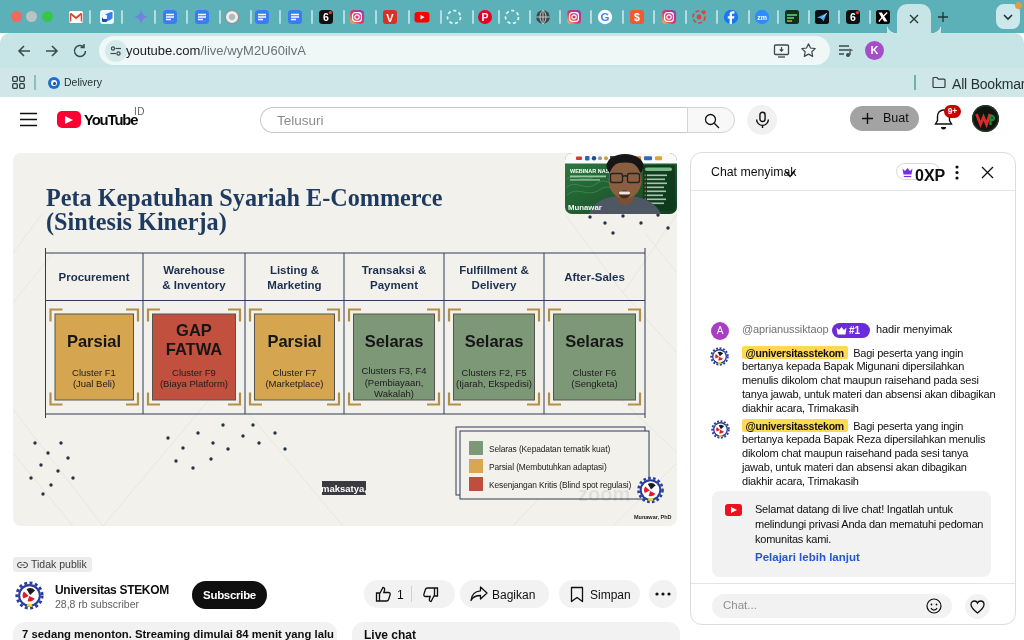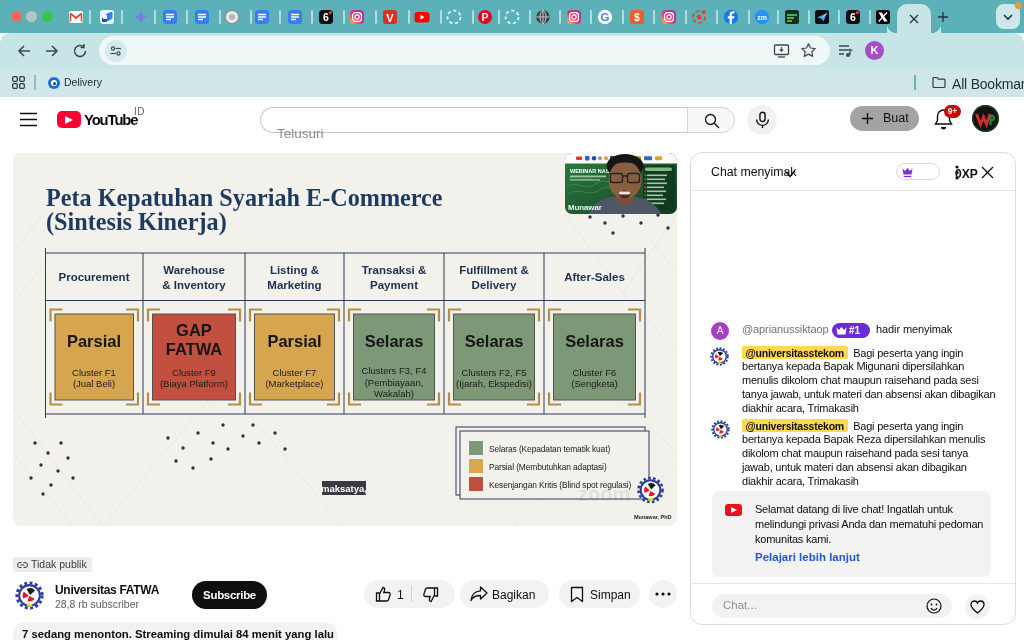--- a/index.html
+++ b/index.html
@@ -244,20 +244,21 @@
       <path d="M13.5 8 a5.5 5.5 0 1 1 -1.6 -3.9 M12 1 V4.5 H8.5" fill="none" stroke="#3c4a4d" stroke-width="1.5"></path>
     </svg>
   <div id="omnibox">
     <div style="position:absolute;left:6px;top:3.5px;width:22px;height:22px;border-radius:50%;background:#d5ebeb;"></div>
     <svg class="abs" style="left:11px;top:9px" width:12="" height:12="" width="12" height="12" viewBox="0 0 12 12">
         <circle cx="3" cy="3.5" r="1.6" fill="none" stroke="#3c4a4d" stroke-width="1.2"></circle>
         <path d="M5.5 3.5 H11" stroke="#3c4a4d" stroke-width="1.2"></path>
         <circle cx="8.5" cy="8.5" r="1.6" fill="none" stroke="#3c4a4d" stroke-width="1.2"></circle>
         <path d="M0.5 8.5 H6" stroke="#3c4a4d" stroke-width="1.2"></path>
       </svg>
+    <div style="position:absolute;left:27px;top:6.5px;font-size:13px;color:#202124;">youtube.com<span style="color:#6a7375">/live/wyM2U60ilvA</span></div>
     <svg class="abs" style="left:674px;top:6px" width="17" height="17" viewBox="0 0 17 17">
         <rect x="1.5" y="3" width="14" height="9.5" rx="1" fill="none" stroke="#3c4a4d" stroke-width="1.3"></rect>
         <path d="M5 15 H12" stroke="#3c4a4d" stroke-width="1.3"></path>
         <path d="M8.5 5 V9 M6.7 7.4 L8.5 9.2 L10.3 7.4" fill="none" stroke="#3c4a4d" stroke-width="1.2"></path>
       </svg>
     <svg class="abs" style="left:701px;top:6px" width="17" height="17" viewBox="0 0 17 17">
         <path d="M8.5 1.8 L10.5 6 L15.2 6.6 L11.8 9.8 L12.7 14.4 L8.5 12.1 L4.3 14.4 L5.2 9.8 L1.8 6.6 L6.5 6 Z" fill="none" stroke="#3c4a4d" stroke-width="1.2" stroke-linejoin="round"></path>
       </svg>
   </div>
   <svg class="abs" style="left:838px;top:10px" width="16" height="16" viewBox="0 0 16 16">
@@ -295,21 +296,21 @@
         <path d="M0 1.5 H17 M0 7.5 H17 M0 13.5 H17" stroke="#0f0f0f" stroke-width="1.5"></path>
       </svg>
     <div class="abs" style="left:57px;top:14px;width:24px;height:17px;background:#f03;border-radius:5px;">
       <svg class="abs" style="left:8px;top:4.5px" width="8" height="8" viewBox="0 0 8 8">
           <path d="M0 0 L8 4 L0 8 Z" fill="#fff"></path>
         </svg>
     </div>
     <div class="abs" style="left:84px;top:14.5px;font-size:14.8px;font-weight:bold;letter-spacing:-1.1px;color:#0a0a0a;">YouTube</div>
     <div class="abs" style="left:134px;top:9px;font-size:10px;color:#606060;letter-spacing:0.5px;">ID</div>
     <div id="searchbox">
-        <div style="position:absolute;left:16px;top:5px;font-size:13.5px;color:#8b8b8b;margin-top:13px;">Telusuri</div>
+        <div style="position:absolute;left:16px;top:5px;font-size:13.5px;color:#8b8b8b;">Telusuri</div>
       </div>
     <div id="searchbtn">
         <svg class="abs" style="left:16px;top:5px" width="16" height="16" viewBox="0 0 16 16">
           <circle cx="6.5" cy="6.5" r="5" fill="none" stroke="#131313" stroke-width="1.3"></circle>
           <path d="M10.3 10.3 L15 15" stroke="#131313" stroke-width="1.3"></path>
         </svg>
       </div>
     <div class="abs" style="left:747px;top:8px;width:30px;height:30px;border-radius:50%;background:#f1f1f1;">
       <svg class="abs" style="left:8px;top:6px" width="15" height="18" viewBox="0 0 14 16">
           <rect x="4.6" y="0.8" width="4.8" height="8.6" rx="2.4" fill="none" stroke="#0f0f0f" stroke-width="1.3"></rect>
@@ -549,21 +550,21 @@
   </div>
 
   <div class="abs" style="left:13px;top:460px;height:15px;background:#ececec;border-radius:3px;padding:0 5px 0 4px;font-size:10.5px;color:#3c3c3c;line-height:15px;">
     <svg style="vertical-align:-1.5px;margin-right:3px" width="11" height="10" viewBox="0 0 11 10">
         <path d="M4.5 7.5 H3 a2.5 2.5 0 0 1 0 -5 h1.5 M6.5 2.5 H8 a2.5 2.5 0 0 1 0 5 H6.5 M3.5 5 H7.5" fill="none" stroke="#3c3c3c" stroke-width="1"></path>
       </svg>Tidak publik</div>
 
   <div class="abs" id="chavatar" style="left:15px;top:484px;width:29px;height:29px;"><svg width="29" height="29" viewBox="0 0 28 28">
         <use href="#stekom"></use>
       </svg></div>
-  <div class="abs" style="left:55px;top:486px;font-size:12px;letter-spacing:-0.3px;font-weight:bold;color:#0f0f0f;">Universitas FATWA</div>
+  <div class="abs" style="left:55px;top:486px;font-size:12px;letter-spacing:-0.3px;font-weight:bold;color:#0f0f0f;">Universitas STEKOM</div>
   <div class="abs" style="left:55px;top:501px;font-size:10.5px;color:#606060;">28,8 rb subscriber</div>
   <div class="abs" style="left:192px;top:484px;width:75px;height:28px;background:#0f0f0f;border-radius:14px;color:#fff;font-size:11.5px;letter-spacing:-0.3px;font-weight:600;text-align:center;line-height:28px;">Subscribe</div>
 
   <div class="pill" style="left:364px;top:483px;width:91px;">
     <svg class="abs" style="left:11px;top:6px" width="17" height="17" viewBox="0 0 17 17">
         <path d="M1.5 7 H4.5 V15 H1.5 Z M4.5 8 L8 1.5 c1 0 2 .8 1.6 2.2 L8.8 6.5 h4.7 c1.2 0 2 1 1.6 2.2 l-1.5 4.8 c-.3 1-1 1.5-2 1.5 H4.5" fill="none" stroke="#0f0f0f" stroke-width="1.3"></path>
       </svg>
     <div class="abs" style="left:33px;top:7.5px;font-size:12px;color:#0f0f0f;">1</div>
     <div class="abs" style="left:47px;top:6px;width:1px;height:16px;background:#d0d0d0;"></div>
     <svg class="abs" style="left:58px;top:6px" width="17" height="17" viewBox="0 0 17 17" transform="rotate(180)">
@@ -586,33 +587,36 @@
     <svg class="abs" style="left:6px;top:12px" width="16" height="4" viewBox="0 0 16 4">
         <circle cx="2" cy="2" r="1.6" fill="#0f0f0f"></circle>
         <circle cx="8" cy="2" r="1.6" fill="#0f0f0f"></circle>
         <circle cx="14" cy="2" r="1.6" fill="#0f0f0f"></circle>
       </svg>
   </div>
 
   <div class="abs" style="left:13px;top:525px;width:324px;height:18px;background:#f2f2f2;border-radius:12px 12px 0 0;">
     <div class="abs" style="left:9px;top:6px;font-size:11.3px;font-weight:bold;color:#0f0f0f;white-space:nowrap;">7 sedang menonton. Streaming dimulai 84 menit yang lalu</div>
   </div>
+  <div class="abs" style="left:352px;top:525px;width:328px;height:18px;background:#f2f2f2;border-radius:12px 12px 0 0;">
+    <div class="abs" style="left:12px;top:6px;font-size:12px;font-weight:bold;color:#0f0f0f;">Live chat</div>
+  </div>
 
   <div id="chat">
 
     <div class="abs" style="left:20px;top:12px;font-size:12.3px;color:#0f0f0f;">Chat menyimak</div>
     <svg class="abs" style="left:93px;top:17px" width="12" height="8" viewBox="0 0 12 8">
         <path d="M1 1 L6 6.5 L11 1" fill="none" stroke="#0f0f0f" stroke-width="1.4"></path>
       </svg>
     <div class="abs" style="left:205px;top:10px;width:44px;height:17px;border:1px solid #d9d9d9;border-radius:9px;">
       <svg class="abs" style="left:5px;top:3.5px" width="11" height="10" viewBox="0 0 11 10">
           <path d="M0.5 0.5 L3 3 L5.5 0 L8 3 L10.5 0.5 L9.5 6.5 H1.5 Z" fill="#7b2ee0"></path>
           <path d="M1.8 8.5 H9.2" stroke="#7b2ee0" stroke-width="1.2"></path>
         </svg>
-      <div class="abs" style="left:18px;top:2.5px;font-size:12px;font-weight:bold;color:#0f0f0f;margin-left:40px;">0XP</div>
+      <div class="abs" style="left:18px;top:2.5px;font-size:16px;font-weight:bold;color:#0f0f0f;">0XP</div>
     </div>
     <svg class="abs" style="left:264px;top:12px" width="4" height="15" viewBox="0 0 4 15">
         <circle cx="2" cy="2" r="1.6" fill="#0f0f0f"></circle>
         <circle cx="2" cy="7.5" r="1.6" fill="#0f0f0f"></circle>
         <circle cx="2" cy="13" r="1.6" fill="#0f0f0f"></circle>
       </svg>
     <svg class="abs" style="left:290px;top:13px" width="13" height="13" viewBox="0 0 13 13">
         <path d="M1 1 L12 12 M12 1 L1 12" stroke="#0f0f0f" stroke-width="1.3"></path>
       </svg>
     <div class="abs" style="left:0;top:37px;width:324px;height:1px;background:#e5e5e5;"></div>

